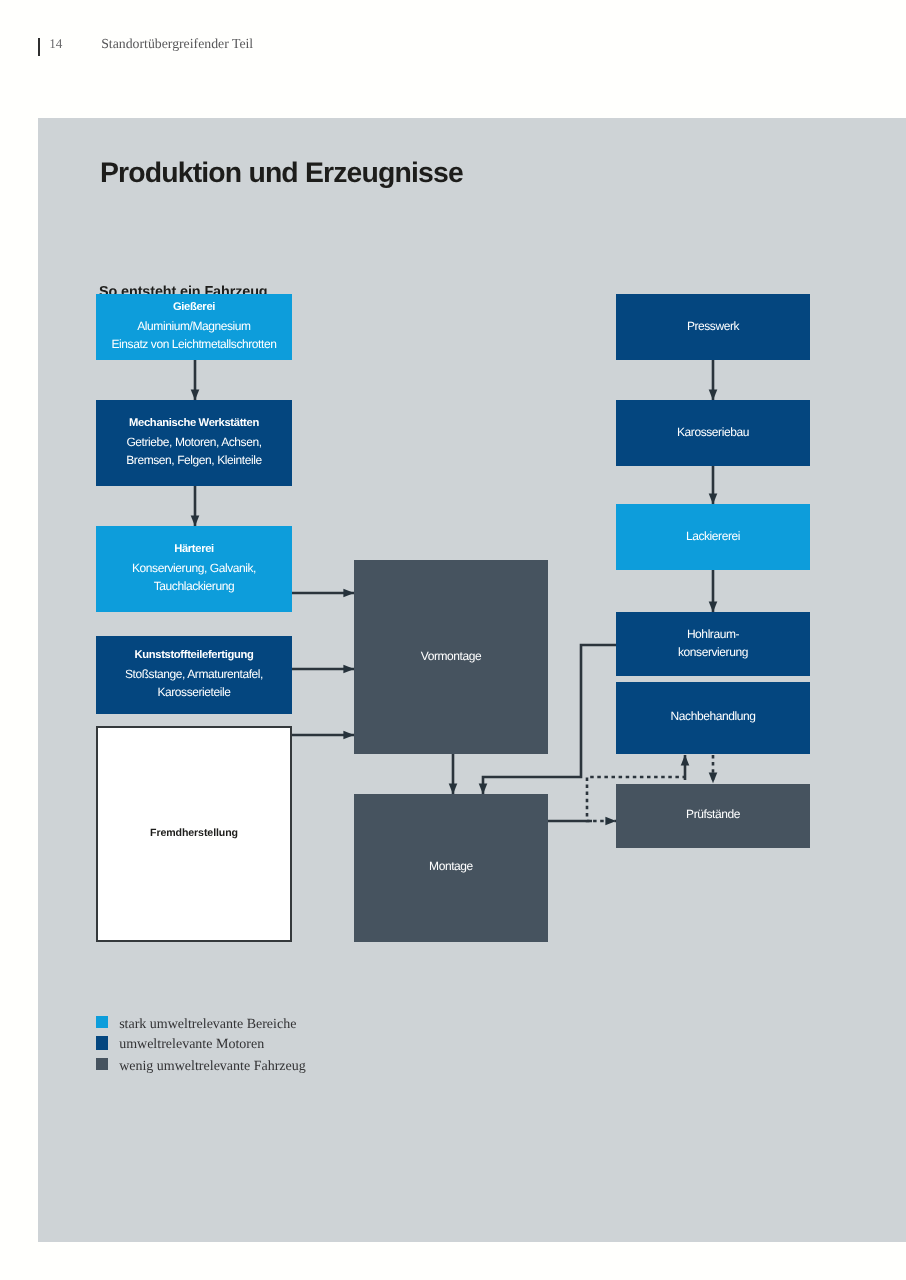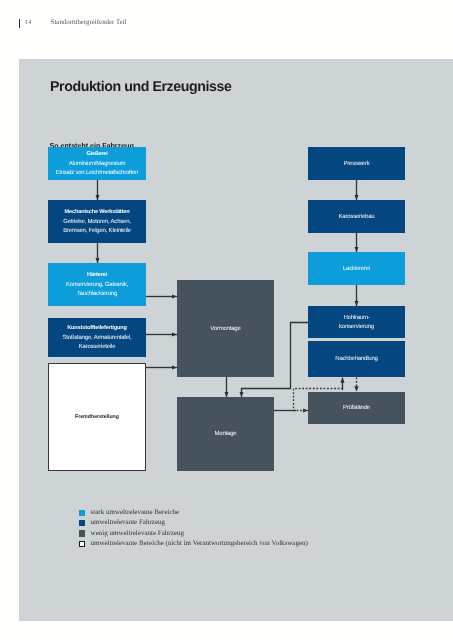--- a/index.html
+++ b/index.html
@@ -51,21 +51,21 @@
   #b-karosseriebau {left:308px;top:200px; width:97px; height:33px;}
   #b-lackiererei   {left:308px;top:252px; width:97px; height:33px;}
   #b-hohlraum      {left:308px;top:306px; width:97px; height:32px;}
   #b-nachbehandlung{left:308px;top:341px; width:97px; height:36px;}
   #b-pruefstaende  {left:308px;top:392px; width:97px; height:32px;}
 
   
   svg#wires{position:absolute;left:0;top:0;width:453px;height:640px;pointer-events:none;z-index:20;}
 
   
-  .legitem{position:absolute;left:47.6px;display:flex;align-items:flex-end;margin-left:31px;}
+  .legitem{position:absolute;left:47.6px;display:flex;align-items:flex-start;}
   .legitem .sw{width:6.4px;height:6.4px;flex:0 0 auto;box-sizing:border-box;}
   .legitem .lb{margin-left:5.6px;font-family:"Liberation Serif",serif;font-size:7px;
                color:#333335;white-space:nowrap;}
   #leg1{top:508.1px;} #leg2{top:518.4px;} #leg3{top:528.7px;} #leg4{top:539px;}
   #sw1{background:#0d9ddb;} #sw2{background:#04467f;} #sw3{background:#46535f;}
   #sw4{background:#ffffff;border:0.8px solid #1d1d1b;}
 </style>
 </head>
 <body>
 
@@ -166,24 +166,20 @@
       <path d="M343,388.5 L293.5,388.5 L293.5,410.5 L308,410.5" marker-end="url(#ah)"></path>
     </g>
   </svg>
 
   <div class="legitem" id="leg1">
     <span class="sw" id="sw1"></span>
     <span class="lb">stark umweltrelevante Bereiche</span>
   </div>
   <div class="legitem" id="leg2">
     <span class="sw" id="sw2"></span>
-    <span class="lb">umweltrelevante Fahrzeug</span>
+    <span class="lb">umweltrelevante Motoren</span>
   </div>
   <div class="legitem" id="leg3">
     <span class="sw" id="sw3"></span>
     <span class="lb">wenig umweltrelevante Fahrzeug</span>
   </div>
-  <div class="legitem" id="leg4">
-    <span class="sw" id="sw4"></span>
-    <span class="lb">umweltrelevante Bereiche (nicht im Verantwortungsbereich von Volkswagen)</span>
-  </div>
 
 </div>
 
 </body></html>

